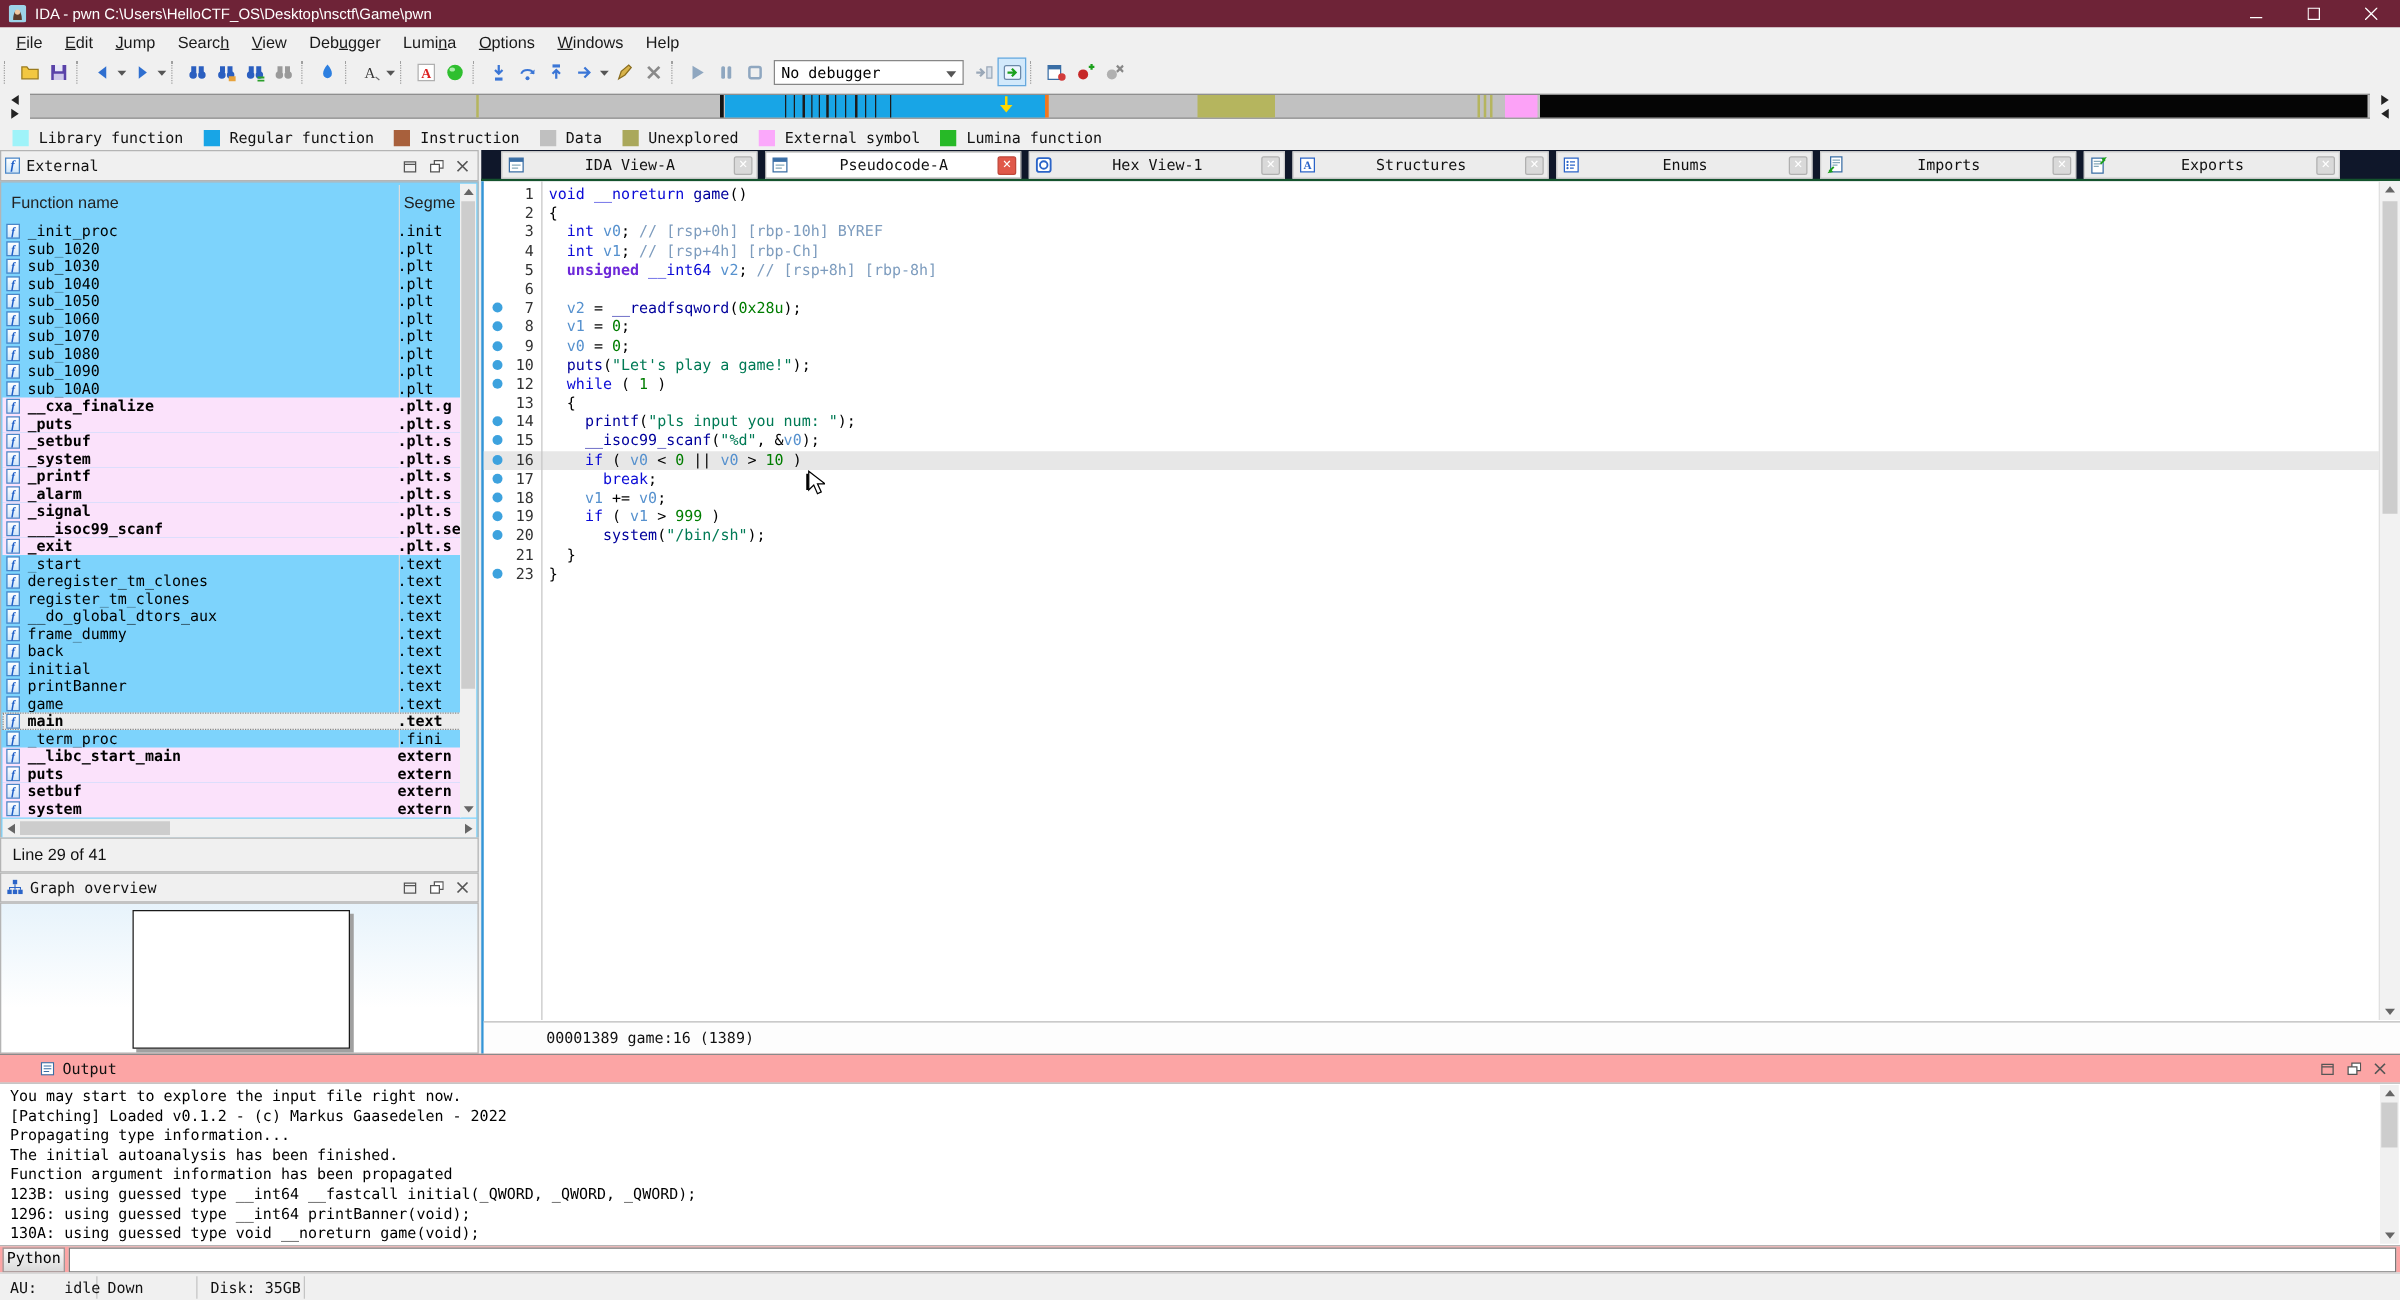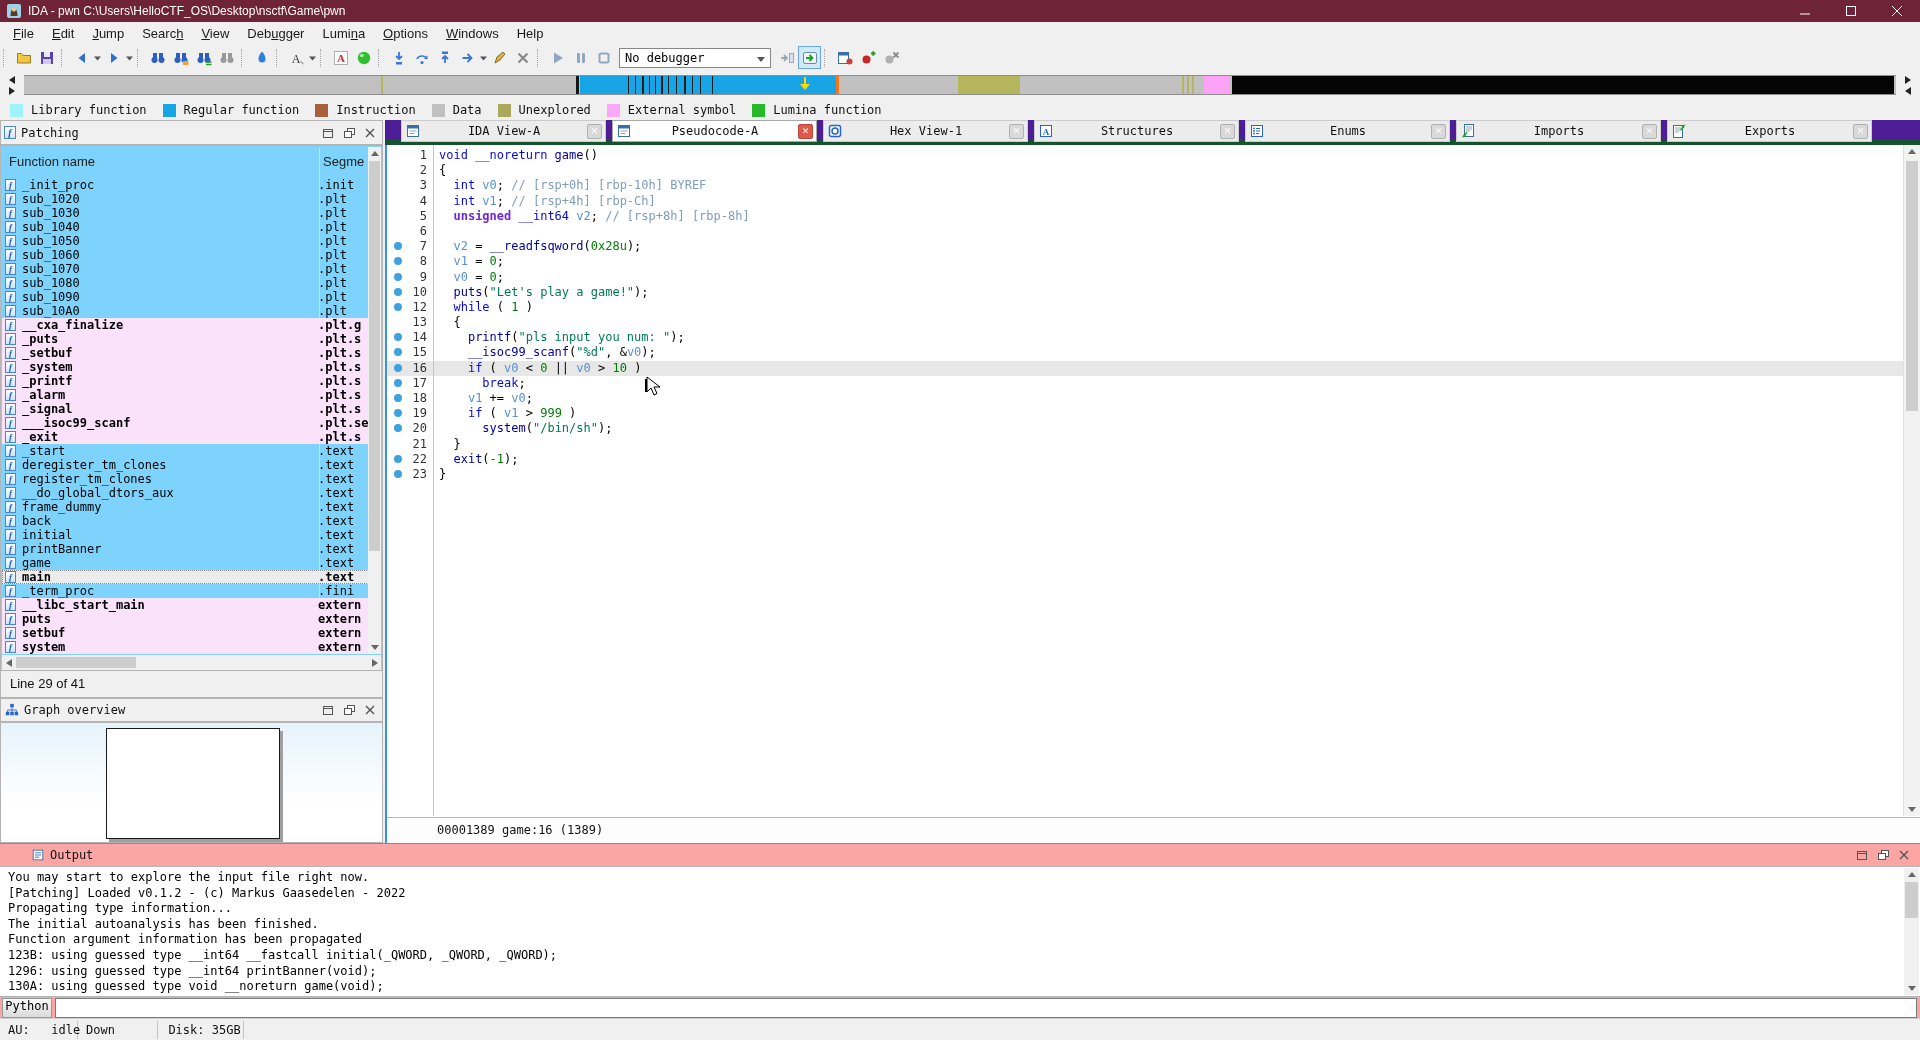--- a/index.html
+++ b/index.html
@@ -51,22 +51,22 @@
                   align-items:center;box-sizing:border-box;}
   .fhead{left:0;top:120px;width:383px;height:25px;}
   .gheader{left:0;top:698px;width:383px;height:24px;}
   .phtitle{font:12px "DejaVu Sans Mono",monospace;margin-left:5px;color:#111;}
   .winbtns{margin-left:auto;display:flex;margin-right:2px;}
   .wb{width:21px;height:18px;display:flex;align-items:center;justify-content:center;}
   .ficon{display:inline-flex;align-items:center;justify-content:center;width:12px;height:13px;flex:none;
          border:1px solid #4a86c8;background:linear-gradient(#ffffff,#cfe6fa);
          color:#1e5ec8;font:italic bold 10px "Liberation Serif",serif;box-sizing:border-box;margin-left:3px;}
   
-  .tabbar{position:absolute;left:385px;top:120px;width:1535px;height:25px;background:#4c1d95;
-          border-bottom:6px solid #14532d;display:flex;align-items:flex-start;padding-left:16px;box-sizing:border-box;}
+  .tabbar{position:absolute;left:385px;top:120px;width:1535px;height:25px;background:#0f172a;
+          border-bottom:2px solid #14532d;display:flex;align-items:flex-end;padding-left:16px;box-sizing:border-box;}
   .tab{width:205px;height:22px;margin-right:6px;display:flex;align-items:center;background:#ececec;
        border:1px solid #cccccc;box-sizing:border-box;font:12px "DejaVu Sans Mono",monospace;color:#111;flex:none;}
   .tab.active{background:#ffffff;border-color:#a8a8a8;}
   .tab .ticon{width:16px;height:16px;margin-left:3px;flex:none;}
   .tab .tlabel{flex:1;text-align:center;overflow:hidden;white-space:nowrap;}
   .tab .tclose{width:15px;height:15px;margin-right:3px;flex:none;border-radius:2px;background:#d9d9d9;
                border:1px solid #b0b0b0;color:#fff;font:bold 9px "DejaVu Sans",sans-serif;display:flex;
                align-items:center;justify-content:center;box-sizing:border-box;}
   .tab.active .tclose{background:#e0584a;border-color:#bf4639;}
   
@@ -439,21 +439,21 @@
         <span>External symbol</span>
       </div>
       <div class="lg-item">
         <span class="lg-sq" style="background: rgb(39, 185, 39);"></span>
         <span>Lumina function</span>
       </div>
     </div>
 
   <div class="fhead">
     <span class="ficon">f</span>
-    <span class="phtitle">Patching</span>
+    <span class="phtitle">External</span>
     <span class="winbtns">
       <span class="wb">
           <svg width="12" height="12">
             <rect x="1.5" y="2.5" width="9" height="8" fill="none" stroke="#555"></rect>
             <path d="M1.5 4.5h9" stroke="#555"></path>
           </svg>
         </span>
       <span class="wb">
           <svg width="12" height="12">
             <rect x="4.5" y="1.5" width="7" height="6" fill="#fff" stroke="#555"></rect>
@@ -648,21 +648,20 @@
         <div class="crow"><span class="dot"></span><span class="lnum">12</span><span class="ltxt"><span style="color: rgb(0, 0, 0);">  </span><span style="color: rgb(10, 10, 214);">while</span><span style="color: rgb(0, 0, 0);"> ( </span><span style="color: rgb(0, 125, 0);">1</span><span style="color: rgb(0, 0, 0);"> )</span></span></div>
         <div class="crow"><span class="lnum">13</span><span class="ltxt"><span style="color: rgb(0, 0, 0);">  {</span></span></div>
         <div class="crow"><span class="dot"></span><span class="lnum">14</span><span class="ltxt"><span style="color: rgb(0, 0, 0);">    </span><span style="color: rgb(0, 0, 156);">printf</span><span style="color: rgb(0, 0, 0);">(</span><span style="color: rgb(0, 122, 85);">"pls input you num: "</span><span style="color: rgb(0, 0, 0);">);</span></span></div>
         <div class="crow"><span class="dot"></span><span class="lnum">15</span><span class="ltxt"><span style="color: rgb(0, 0, 0);">    </span><span style="color: rgb(0, 0, 156);">__isoc99_scanf</span><span style="color: rgb(0, 0, 0);">(</span><span style="color: rgb(0, 122, 85);">"%d"</span><span style="color: rgb(0, 0, 0);">, &amp;</span><span style="color: rgb(86, 145, 206);">v0</span><span style="color: rgb(0, 0, 0);">);</span></span></div>
         <div class="crow hl"><span class="dot"></span><span class="lnum">16</span><span class="ltxt"><span style="color: rgb(0, 0, 0);">    </span><span style="color: rgb(10, 10, 214);">if</span><span style="color: rgb(0, 0, 0);"> ( </span><span style="color: rgb(86, 145, 206);">v0</span><span style="color: rgb(0, 0, 0);"> &lt; </span><span style="color: rgb(0, 125, 0);">0</span><span style="color: rgb(0, 0, 0);"> || </span><span style="color: rgb(86, 145, 206);">v0</span><span style="color: rgb(0, 0, 0);"> &gt; </span><span style="color: rgb(0, 125, 0);">10</span><span style="color: rgb(0, 0, 0);"> )</span></span></div>
         <div class="crow"><span class="dot"></span><span class="lnum">17</span><span class="ltxt"><span style="color: rgb(0, 0, 0);">      </span><span style="color: rgb(10, 10, 214);">break</span><span style="color: rgb(0, 0, 0);">;</span></span></div>
         <div class="crow"><span class="dot"></span><span class="lnum">18</span><span class="ltxt"><span style="color: rgb(0, 0, 0);">    </span><span style="color: rgb(86, 145, 206);">v1</span><span style="color: rgb(0, 0, 0);"> += </span><span style="color: rgb(86, 145, 206);">v0</span><span style="color: rgb(0, 0, 0);">;</span></span></div>
         <div class="crow"><span class="dot"></span><span class="lnum">19</span><span class="ltxt"><span style="color: rgb(0, 0, 0);">    </span><span style="color: rgb(10, 10, 214);">if</span><span style="color: rgb(0, 0, 0);"> ( </span><span style="color: rgb(86, 145, 206);">v1</span><span style="color: rgb(0, 0, 0);"> &gt; </span><span style="color: rgb(0, 125, 0);">999</span><span style="color: rgb(0, 0, 0);"> )</span></span></div>
         <div class="crow"><span class="dot"></span><span class="lnum">20</span><span class="ltxt"><span style="color: rgb(0, 0, 0);">      </span><span style="color: rgb(0, 0, 156);">system</span><span style="color: rgb(0, 0, 0);">(</span><span style="color: rgb(0, 122, 85);">"/bin/sh"</span><span style="color: rgb(0, 0, 0);">);</span></span></div>
         <div class="crow"><span class="lnum">21</span><span class="ltxt"><span style="color: rgb(0, 0, 0);">  }</span></span></div>
-        <div class="crow"><span class="dot"></span><span class="lnum">22</span><span class="ltxt"><span style="color: rgb(0, 0, 0);">  </span><span style="color: rgb(0, 0, 156);">exit</span><span style="color: rgb(0, 0, 0);">(</span><span style="color: rgb(0, 125, 0);">-1</span><span style="color: rgb(0, 0, 0);">);</span></span></div>
         <div class="crow"><span class="dot"></span><span class="lnum">23</span><span class="ltxt"><span style="color: rgb(0, 0, 0);">}</span></span></div>
       </div>
     <div class="gutterline"></div>
     <div class="caret"></div>
     <div class="pscroll">
       <span class="sc-ar" style="left:1px;top:0;">
           <i class="tri-u"></i>
         </span>
       <div class="thumb"></div>
       <span class="sc-ar" style="left:1px;bottom:0;">

